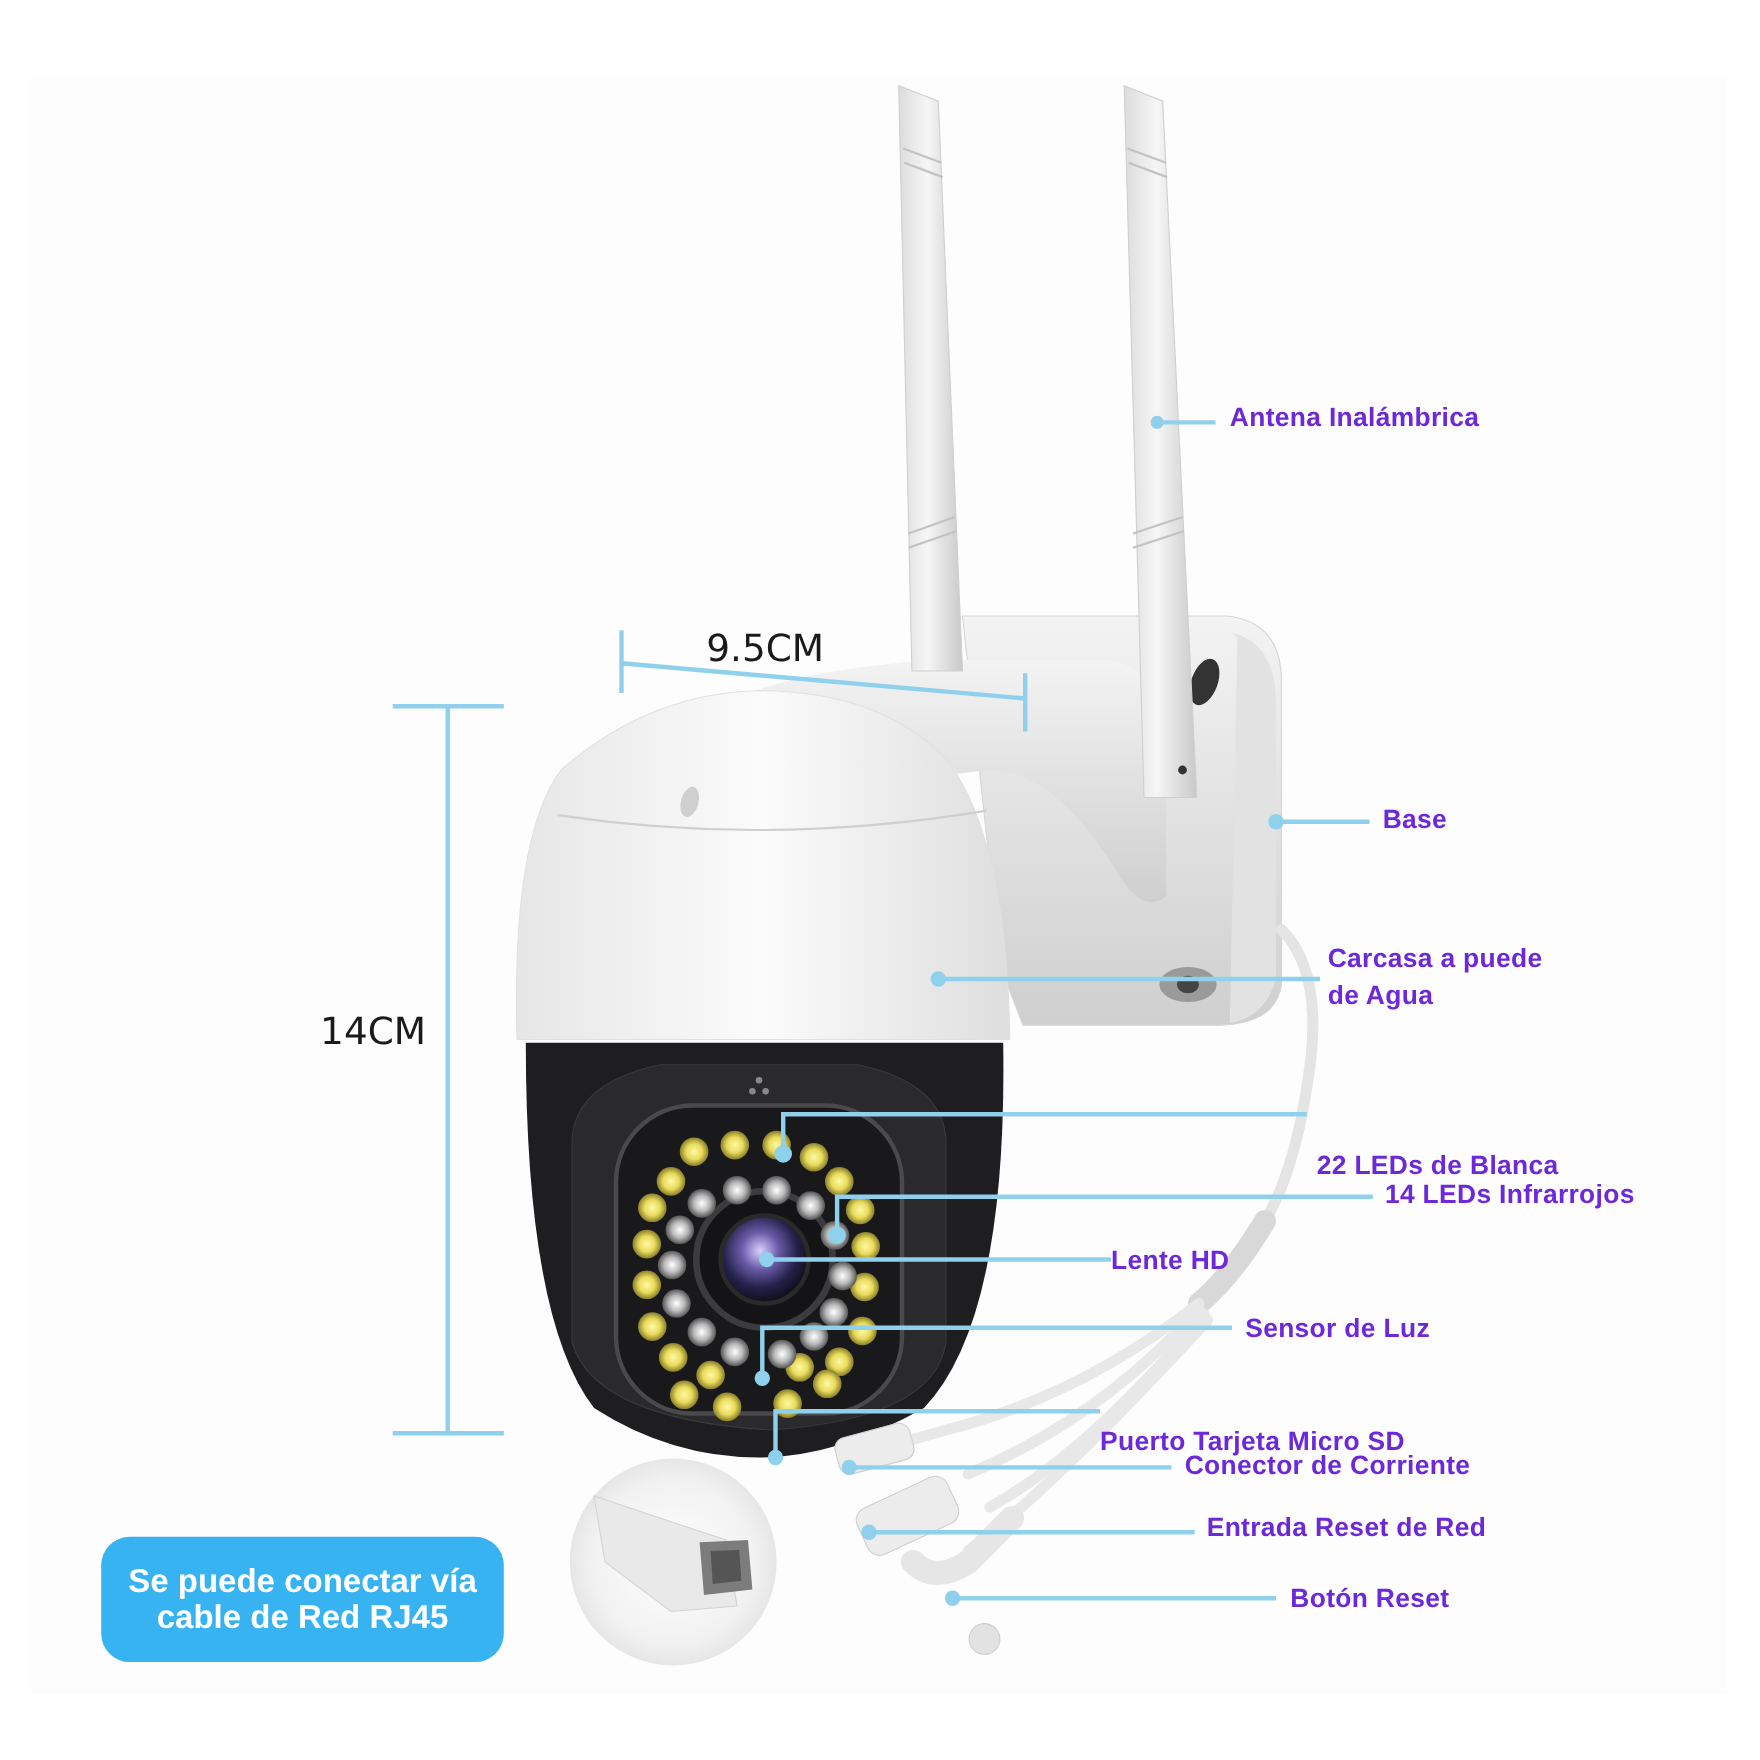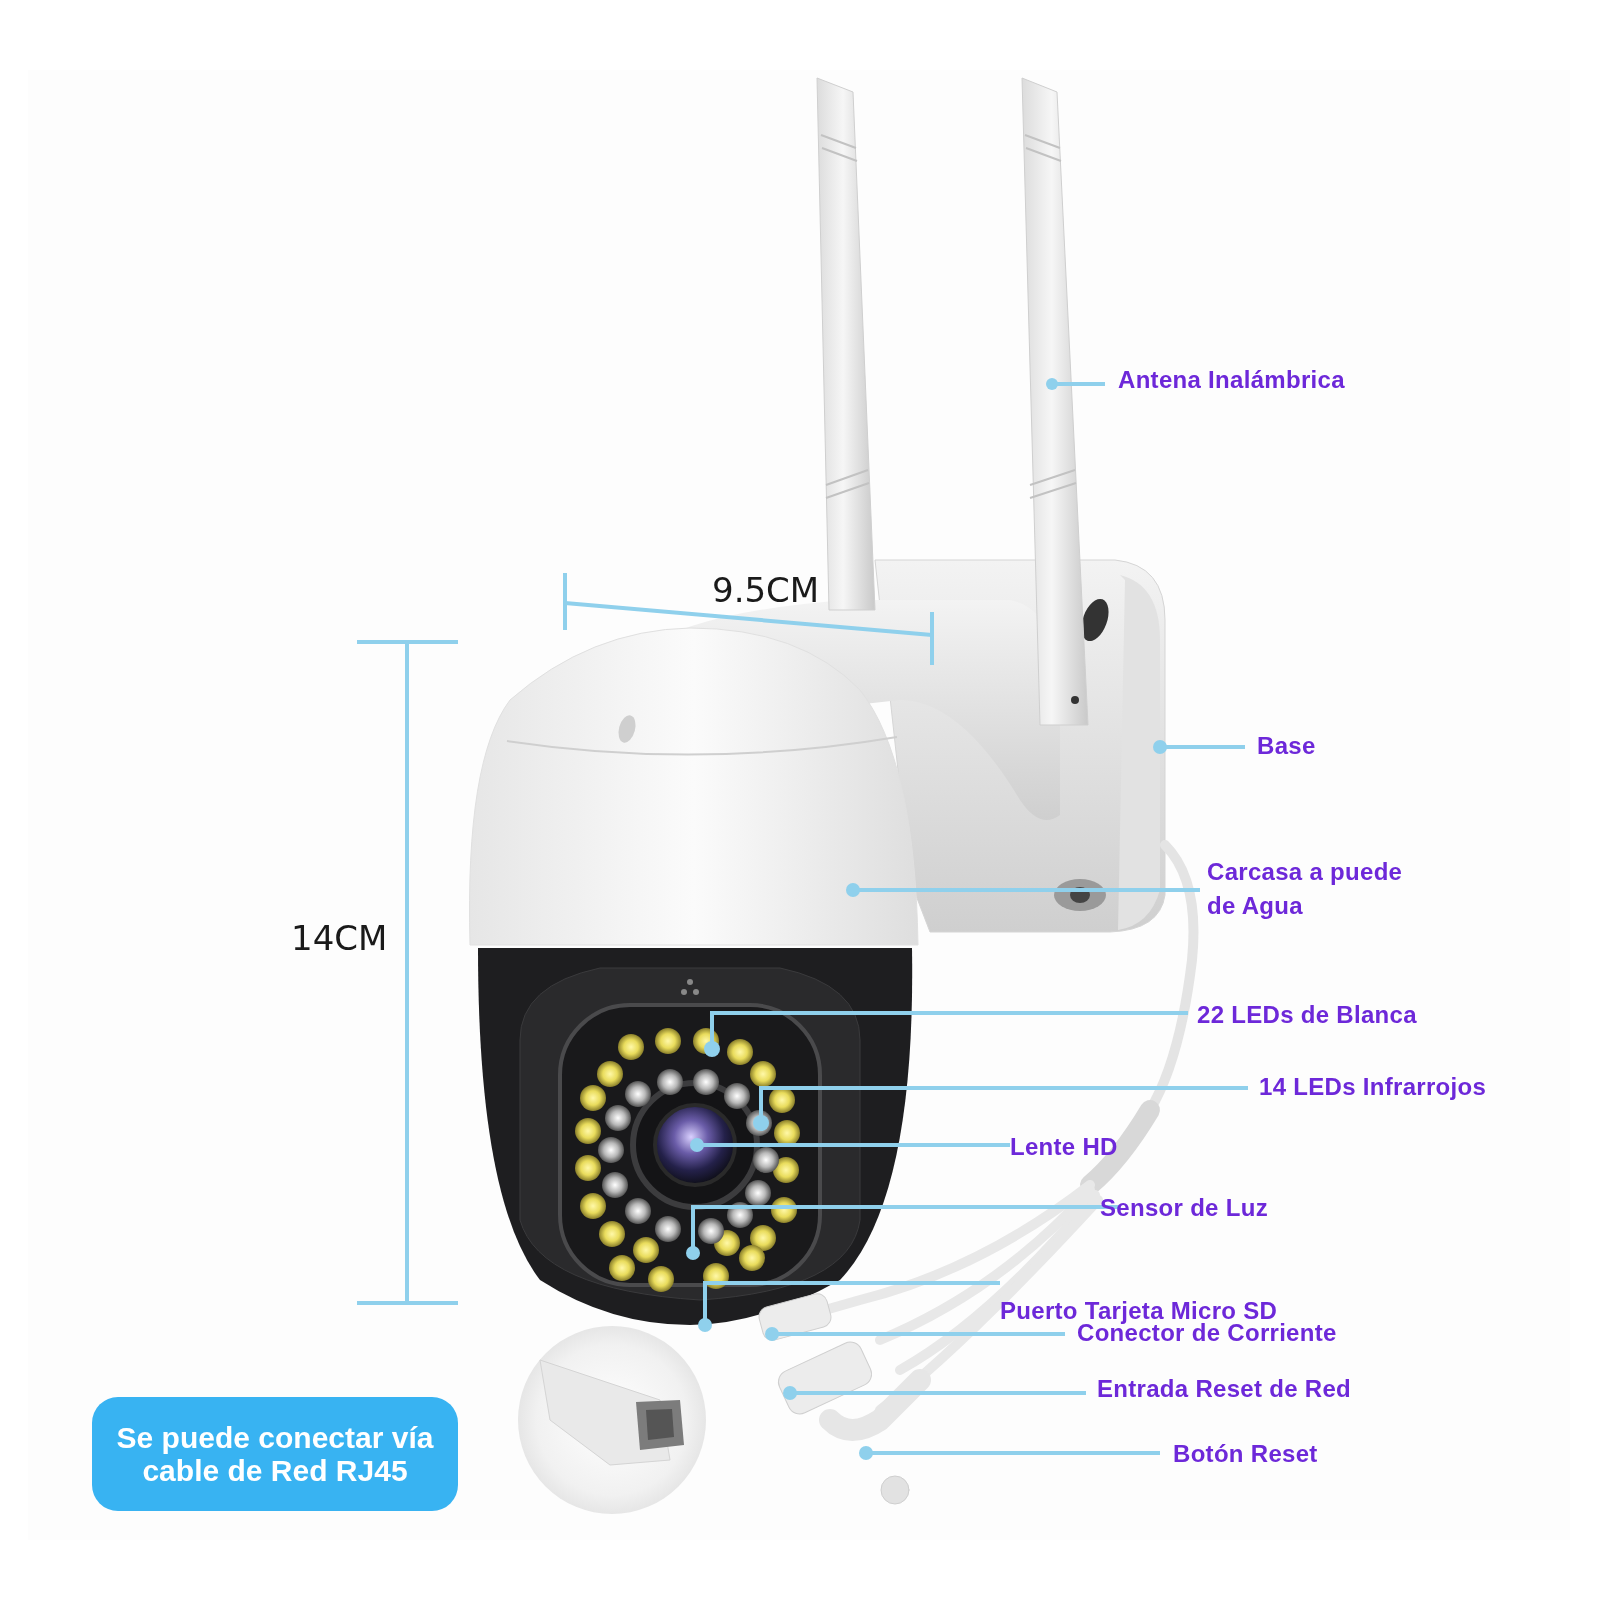--- a/index.html
+++ b/index.html
@@ -191,31 +191,31 @@
         <circle cx="705" cy="1325" r="7" stroke="none"></circle>
       <line x1="772" y1="1334" x2="1065" y2="1334"></line>
         <circle cx="772" cy="1334" r="7" stroke="none"></circle>
       <line x1="790" y1="1393" x2="1086" y2="1393"></line>
         <circle cx="790" cy="1393" r="7" stroke="none"></circle>
       <line x1="866" y1="1453" x2="1160" y2="1453"></line>
         <circle cx="866" cy="1453" r="7" stroke="none"></circle>
     </g>
   </svg>
 
-  <div class="dim" style="left:712px; top:570px;">9.5CM</div>
+  <div class="dim" style="left:642px; top:570px;">9.5CM</div>
   <div class="dim" style="left:291px; top:918px;">14CM</div>
 
   <div class="label" style="left:1118px; top:363px;">Antena Inalámbrica</div>
   <div class="label" style="left:1257px; top:729px;">Base</div>
   <div class="label" style="left:1207px; top:855px;">Carcasa a puede</div>
   <div class="label" style="left:1207px; top:889px;">de Agua</div>
-  <div class="label" style="left:1197px; top:998px;">22 LEDs de Blanca</div>
+  <div class="label" style="left:1197px; top:1043px;">22 LEDs de Blanca</div>
   <div class="label" style="left:1259px; top:1070px;">14 LEDs Infrarrojos</div>
   <div class="label" style="left:1010px; top:1130px;">Lente HD</div>
-  <div class="label" style="left:1100px; top:1191px;">Sensor de Luz</div>
+  <div class="label" style="left:1132px; top:1191px;">Sensor de Luz</div>
   <div class="label" style="left:1000px; top:1262px;margin-top:32px;">Puerto Tarjeta Micro SD</div>
   <div class="label" style="left:1077px; top:1316px;">Conector de Corriente</div>
   <div class="label" style="left:1097px; top:1372px;">Entrada Reset de Red</div>
   <div class="label" style="left:1173px; top:1437px;">Botón Reset</div>
 
   <div class="badge">
     <span>Se puede conectar vía</span>
     <span>cable de Red RJ45</span>
   </div>
 </div>

